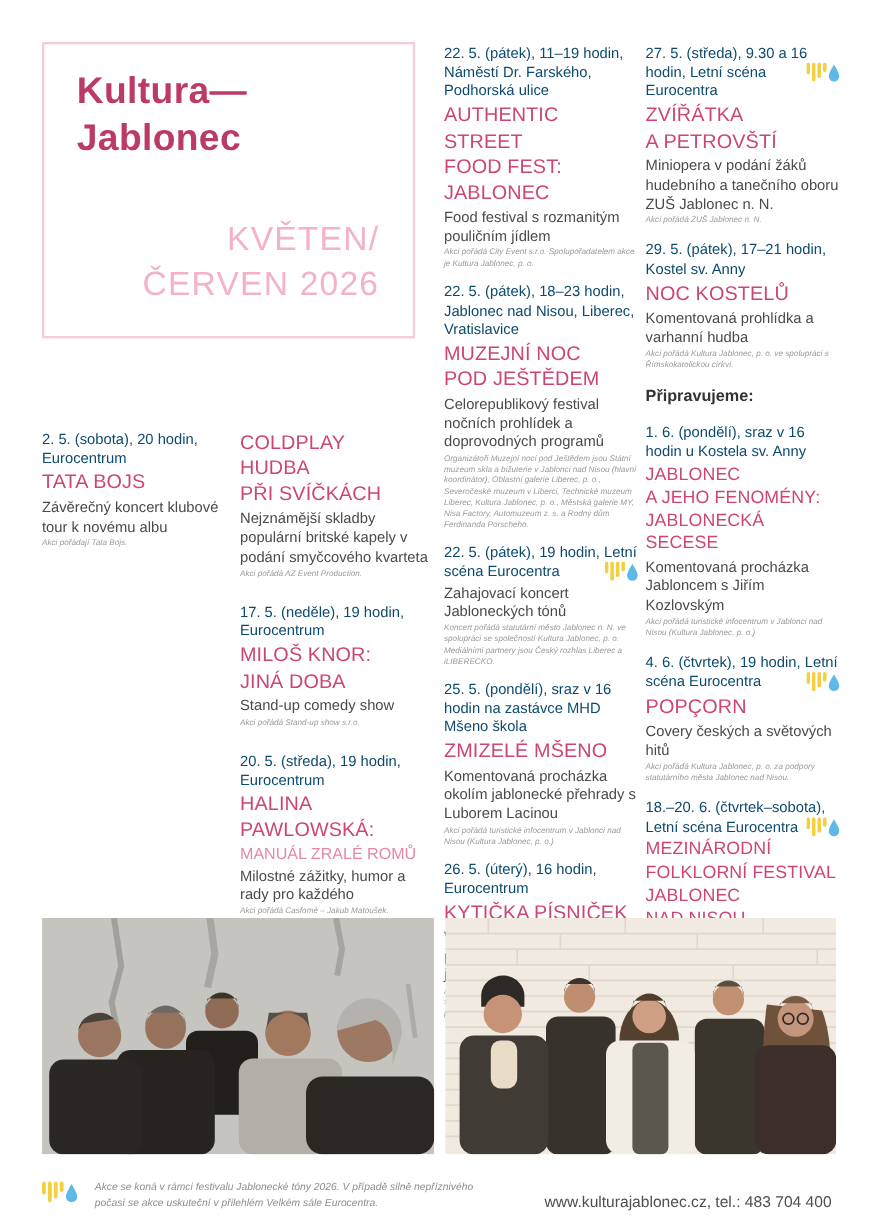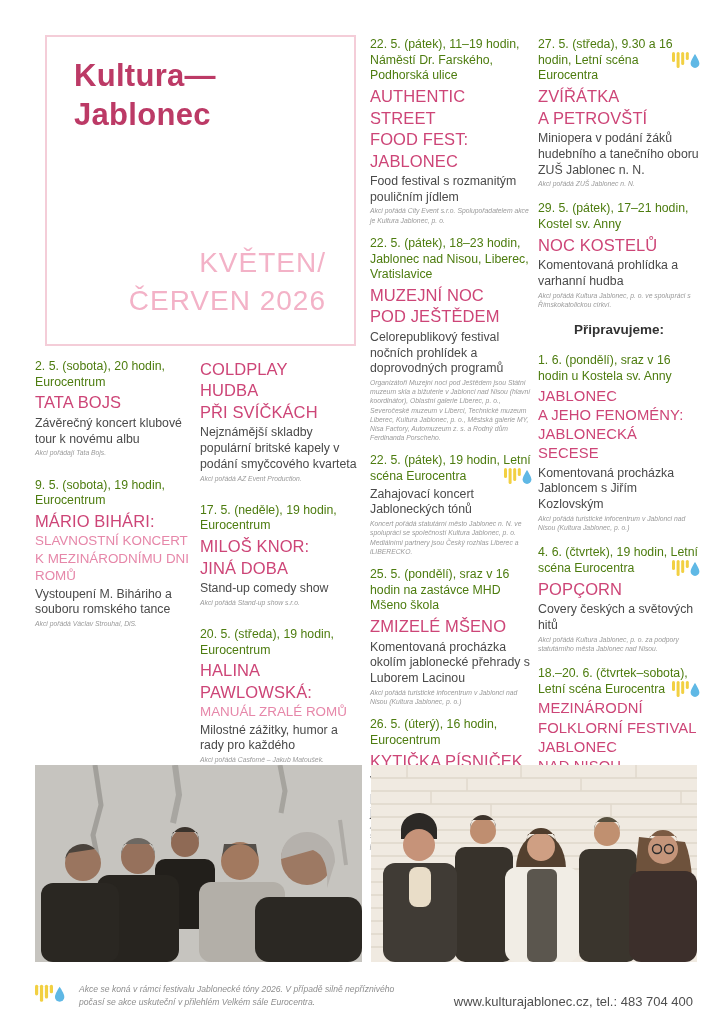--- a/index.html
+++ b/index.html
@@ -1,47 +1,47 @@
 <!DOCTYPE html>
 <html><head>
 <meta charset="utf-8">
 <style>
   html,body{margin:0;padding:0;background:#ffffff;}
   .page{position:relative;width:726px;height:1024px;background:#fff;
         font-family:"Liberation Sans",sans-serif;overflow:hidden;}
 
   
-  .titlebox{position:absolute;left:45px;top:35px;width:311px;height:311px;
+  .titlebox{position:absolute;left:35px;top:35px;width:311px;height:247px;
             border:2px solid #f4cdd8;box-sizing:border-box;}
   .brand{position:absolute;left:27px;top:20px;margin:0;font-size:31px;line-height:1.25;
          font-weight:600;color:#bc3a66;white-space:pre-line;letter-spacing:.3px;}
   .period{position:absolute;right:22px;bottom:18px;margin:6px;font-size:28px;line-height:1.35;
           font-weight:400;color:#f3b2c7;text-align:right;white-space:pre-line;letter-spacing:1px;}
 
   
   .col{position:absolute;width:162px;}
   .col1{left:35px;top:359px;}
   .col2{left:200px;top:359px;}
   .col3{left:370px;top:37px;}
   .col4{left:538px;top:37px;}
 
   .event{position:relative;margin:0 0 20px 0;}
   .col3 .event{margin-bottom:11px;}
   .col4 .event{margin-bottom:13px;}
 
-  .date{margin:0 0 2px 0;font-size:12.3px;line-height:1.28;color:#4d7c0f;}
+  .date{margin:0 0 2px 0;font-size:12.3px;line-height:1.28;color:#0c4a6e;}
   .title{margin:0;font-size:16.5px;line-height:1.3;font-weight:400;color:#cd4577;
          white-space:pre-line;letter-spacing:.1px;}
   .title.t-sm{font-size:14.8px;}
   .subtitle{margin:0;font-size:13.4px;line-height:1.3;font-weight:400;color:#e687a9;
             white-space:pre-line;}
   .desc{margin:2px 0 1px 0;font-size:12.3px;line-height:1.28;color:#4a4a4a;}
   .org{margin:1px 0 0 0;font-size:6.8px;line-height:1.35;color:#9a9a9a;font-style:italic;}
 
-  .prepare{margin:4px 0 16px 0;font-size:13.5px;font-weight:700;color:#333;text-align:center;}
+  .prepare{margin:4px 0 16px 0;font-size:13.5px;font-weight:700;color:#333;}
 
   
   .wicon{position:absolute;right:0;top:15px;width:28px;height:23px;}
   .wicon svg{display:block;}
 
   
   .photo{position:absolute;top:765px;height:197px;overflow:hidden;}
   .photo-left{left:35px;width:327px;}
   .photo-right{left:371px;width:326px;}
   .photo svg{display:block;}
@@ -63,29 +63,20 @@
     <p class="period">KVĚTEN/
 ČERVEN 2026</p>
   </div>
 
   <div class="col col1">
     <article class="event">
       <p class="date">2. 5. (sobota), 20 hodin, Eurocentrum</p>
       <h3 class="title">TATA BOJS</h3>
       <p class="desc">Závěrečný koncert klubové tour k novému albu</p>
       <p class="org">Akci pořádají Tata Bojs.</p>
-    </article>
-    <article class="event">
-      <p class="date">9. 5. (sobota), 19 hodin, Eurocentrum</p>
-      <h3 class="title">MÁRIO BIHÁRI:</h3>
-      <p class="subtitle">SLAVNOSTNÍ KONCERT
-K MEZINÁRODNÍMU DNI
-ROMŮ</p>
-      <p class="desc">Vystoupení M. Biháriho a souboru romského tance</p>
-      <p class="org">Akci pořádá Václav Strouhal, DiS.</p>
     </article>
   </div>
 
   <div class="col col2">
     <article class="event">
       <h3 class="title">COLDPLAY
 HUDBA
 PŘI SVÍČKÁCH</h3>
       <p class="desc">Nejznámější skladby populární britské kapely v podání smyčcového kvarteta</p>
       <p class="org">Akci pořádá AZ Event Production.</p>

